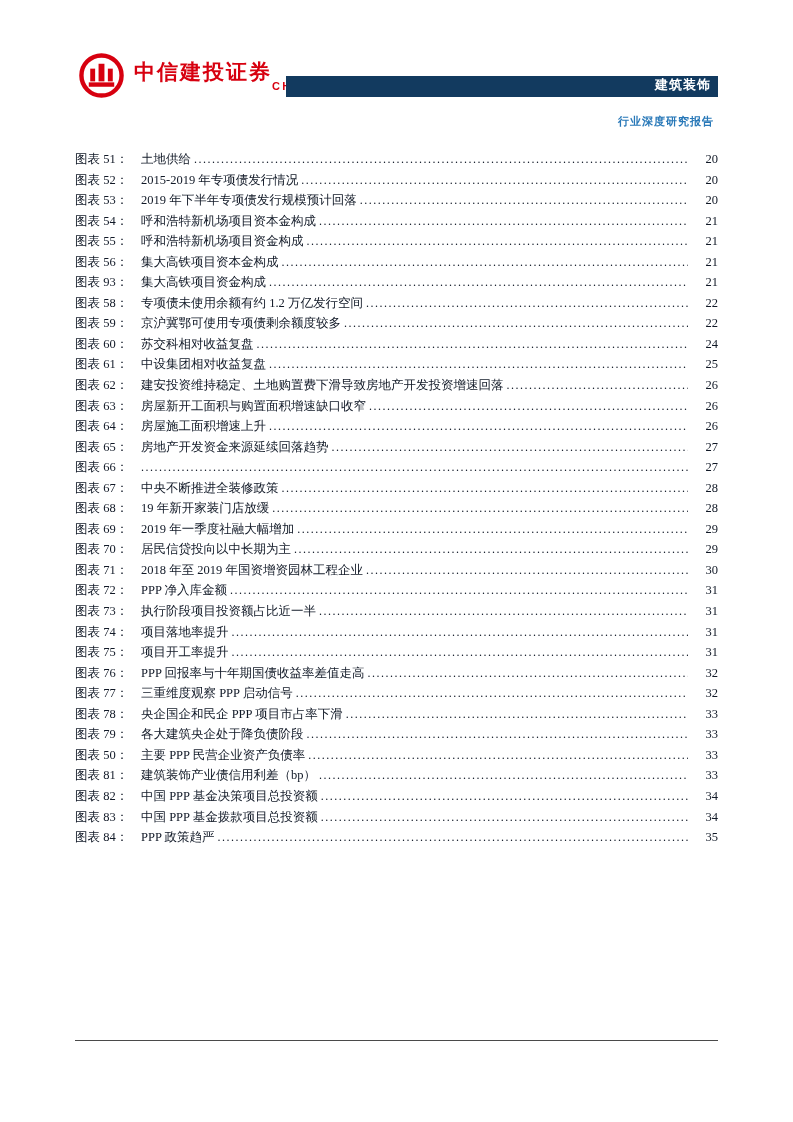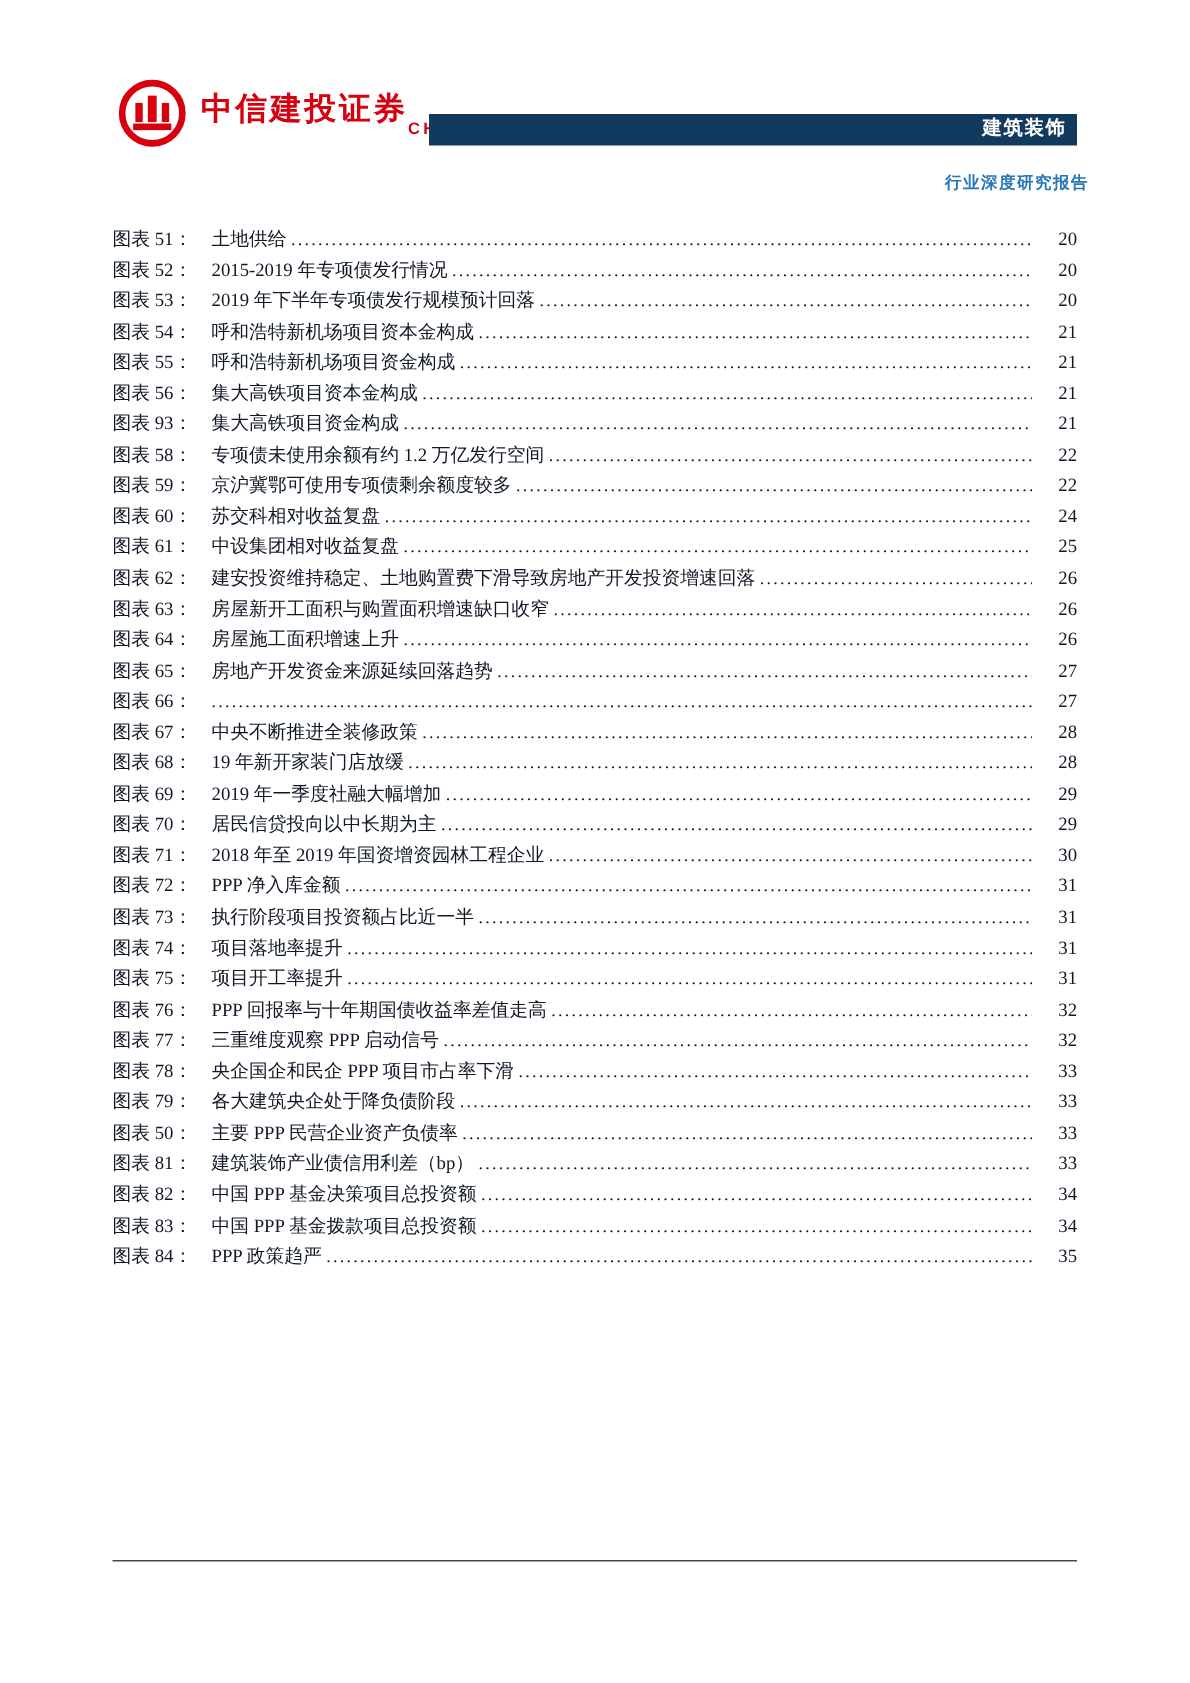--- a/index.html
+++ b/index.html
@@ -30,21 +30,21 @@
   .category-bar {
     position: absolute; top: 76px; left: 286px; width: 432px; height: 21px;
     background: #123a5f;
     display: flex; align-items: flex-start; justify-content: flex-end;
     padding-right: 7px;
   }
   .category-label {
     color: #ffffff; font-size: 13px; font-weight: bold; letter-spacing: 1px;
   }
   .report-type {
-    position: absolute; top: 114px; right: 67px;
+    position: absolute; top: 114px; right: 79px;
     font-size: 11px; font-weight: bold; color: #2878b8; letter-spacing: 1px;
   }
 
   
   .toc {
     position: absolute; top: 149px; left: 75px; width: 643px;
   }
   .toc-row {
     display: flex; align-items: flex-start;
     height: 20.55px; font-size: 12.5px; line-height: 20.55px;

